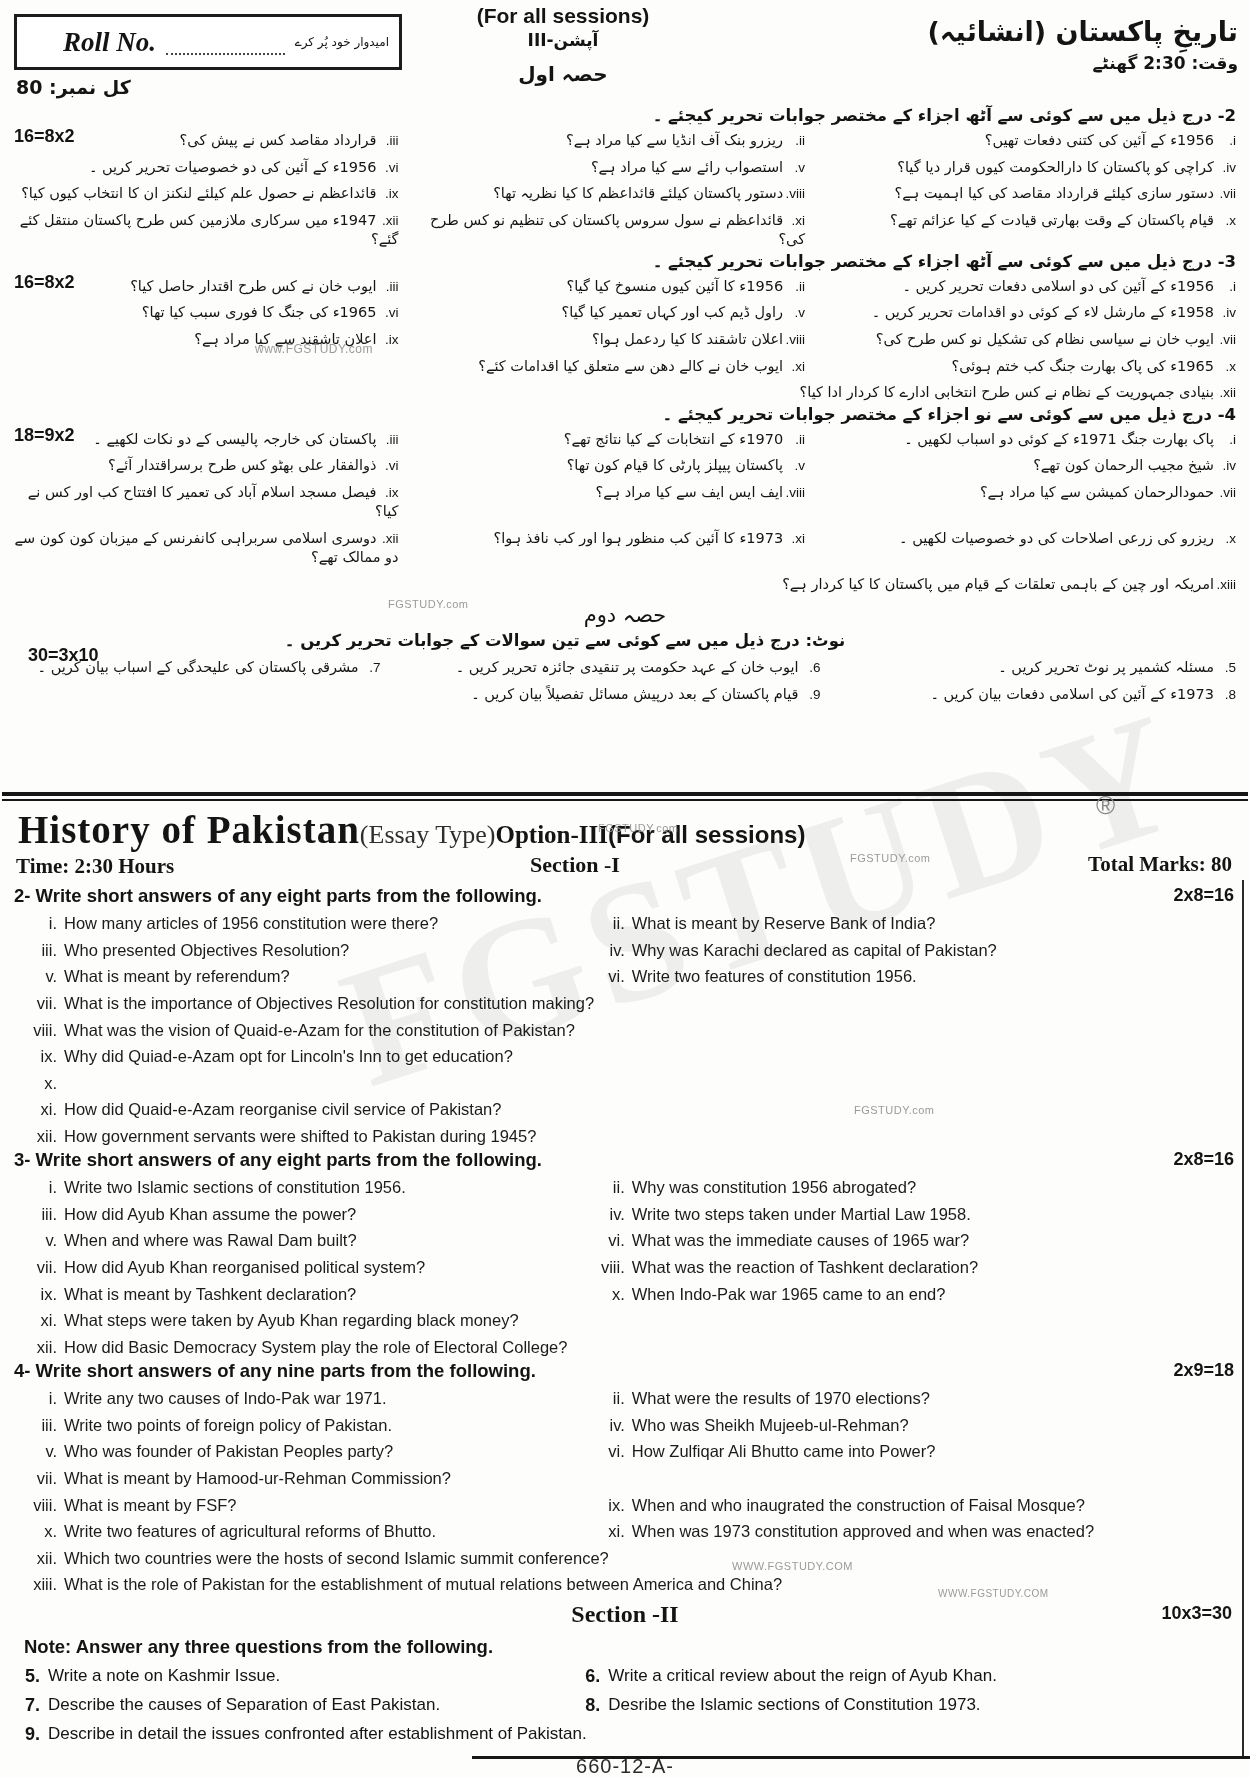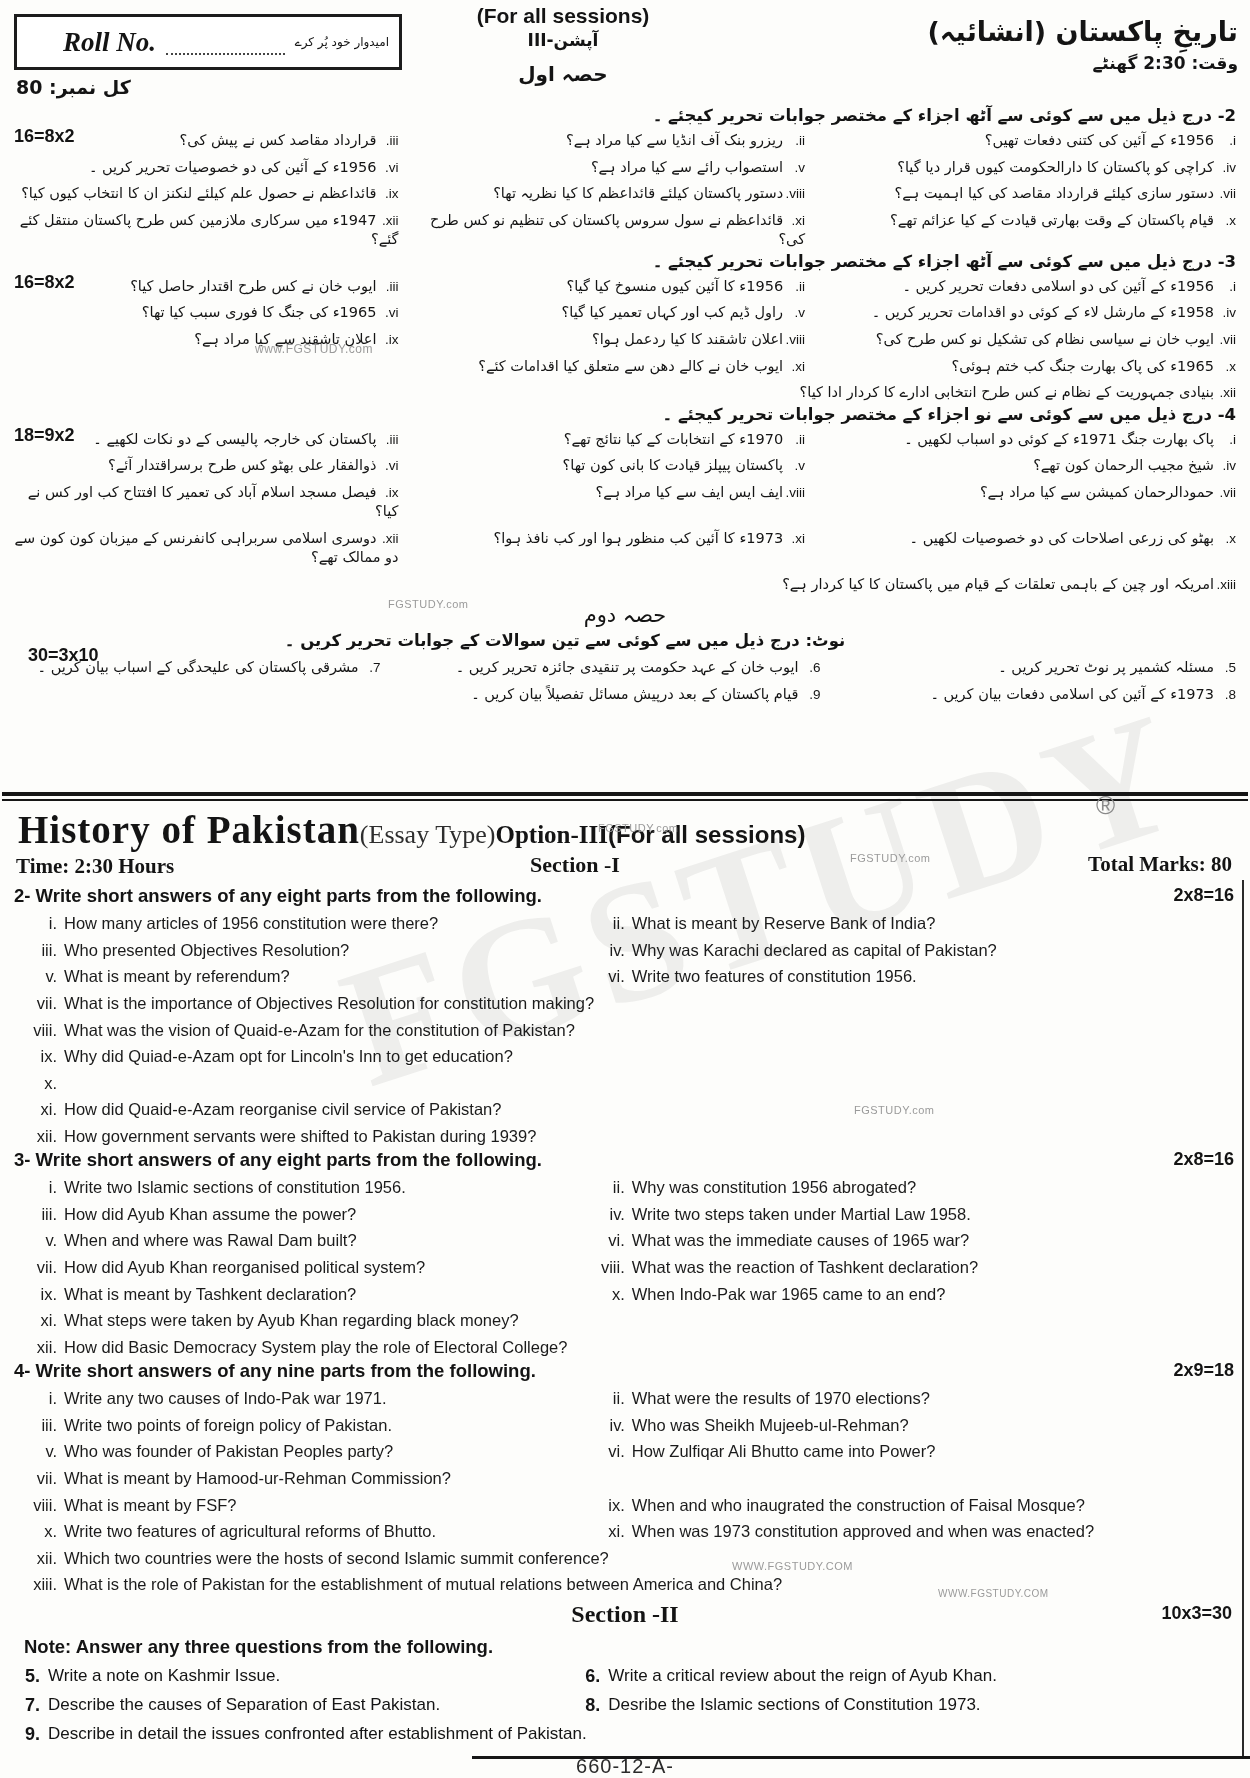--- a/index.html
+++ b/index.html
@@ -168,26 +168,26 @@
 
   <div class="uq">
     <span class="uq-marks">18=9x2</span>
     <span class="uq-title">4- درج ذیل میں سے کوئی سے نو اجزاء کے مختصر جوابات تحریر کیجئے ۔</span>
     <div class="ugrid">
 
     <div class="uitem"><span class="unum">i.</span><span class="utxt">پاک بھارت جنگ 1971ء کے کوئی دو اسباب لکھیں ۔</span></div>
         <div class="uitem"><span class="unum">ii.</span><span class="utxt">1970ء کے انتخابات کے کیا نتائج تھے؟</span></div>
         <div class="uitem"><span class="unum">iii.</span><span class="utxt">پاکستان کی خارجہ پالیسی کے دو نکات لکھیے ۔</span></div>
         <div class="uitem"><span class="unum">iv.</span><span class="utxt">شیخ مجیب الرحمان کون تھے؟</span></div>
-        <div class="uitem"><span class="unum">v.</span><span class="utxt">پاکستان پیپلز قیادت کا بانی کون تھا؟</span></div>
+        <div class="uitem"><span class="unum">v.</span><span class="utxt">پاکستان پیپلز پارٹی کا قیام کون تھا؟</span></div>
         <div class="uitem"><span class="unum">vi.</span><span class="utxt">ذوالفقار علی بھٹو کس طرح برسراقتدار آئے؟</span></div>
         <div class="uitem"><span class="unum">vii.</span><span class="utxt">حمودالرحمان کمیشن سے کیا مراد ہے؟</span></div>
         <div class="uitem"><span class="unum">viii.</span><span class="utxt">ایف ایس ایف سے کیا مراد ہے؟</span></div>
         <div class="uitem"><span class="unum">ix.</span><span class="utxt">فیصل مسجد اسلام آباد کی تعمیر کا افتتاح کب اور کس نے کیا؟</span></div>
-        <div class="uitem"><span class="unum">x.</span><span class="utxt">بھٹو کی زرعی اصلاحات کی دو خصوصیات لکھیں ۔</span></div>
+        <div class="uitem"><span class="unum">x.</span><span class="utxt">ریزرو کی زرعی اصلاحات کی دو خصوصیات لکھیں ۔</span></div>
         <div class="uitem"><span class="unum">xi.</span><span class="utxt">1973ء کا آئین کب منظور ہوا اور کب نافذ ہوا؟</span></div>
         <div class="uitem"><span class="unum">xii.</span><span class="utxt">دوسری اسلامی سربراہی کانفرنس کے میزبان کون کون سے دو ممالک تھے؟</span></div>
         <div class="uitem span2"><span class="unum">xiii.</span><span class="utxt">امریکہ اور چین کے باہمی تعلقات کے قیام میں پاکستان کا کیا کردار ہے؟</span></div>
       </div>
   </div>
 
   <div class="u-part2">
     <div class="p2marks">30=3x10</div>
     <div class="p2label">حصہ دوم</div>
     <div class="p2note">نوٹ: درج ذیل میں سے کوئی سے تین سوالات کے جوابات تحریر کریں ۔</div>
@@ -261,21 +261,21 @@
         </div>
         <div class="eitem span2">
           <span class="enum">x.</span>
         </div>
         <div class="eitem span2">
           <span class="enum">xi.</span>
           <span class="etxt">How did Quaid-e-Azam reorganise civil service of Pakistan?</span>
         </div>
         <div class="eitem span2">
           <span class="enum">xii.</span>
-          <span class="etxt">How government servants were shifted to Pakistan during 1939?</span>
+          <span class="etxt">How government servants were shifted to Pakistan during 1945?</span>
         </div>
       </div>
   </div>
 
   <div class="eq">
     <div class="eq-head">3- Write short answers of any eight parts from the following.</div>
     <span class="eq-marks">2x8=16</span>
     <div class="egrid">
 
     <div class="eitem">

